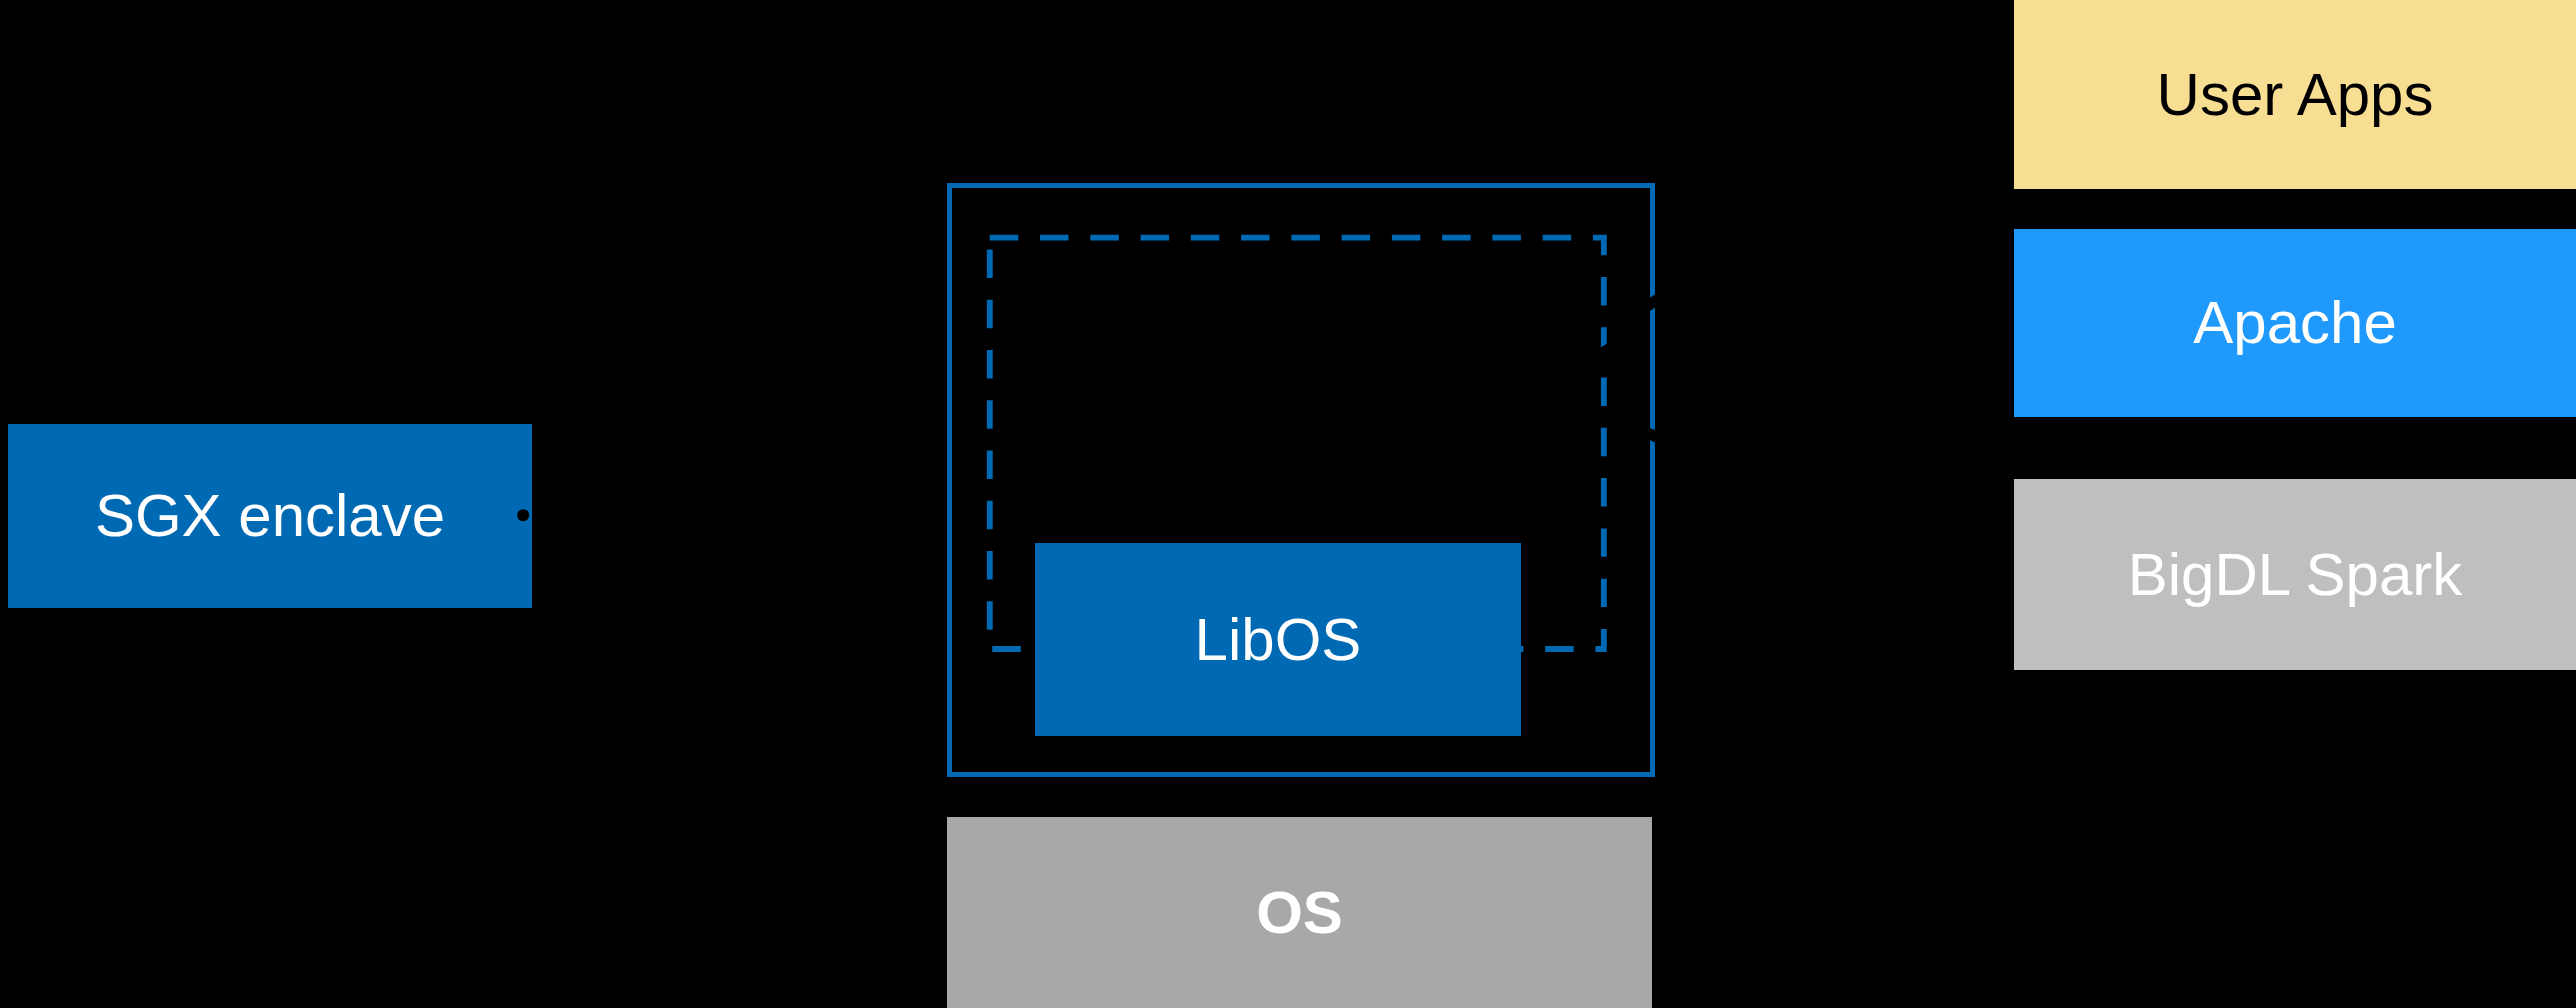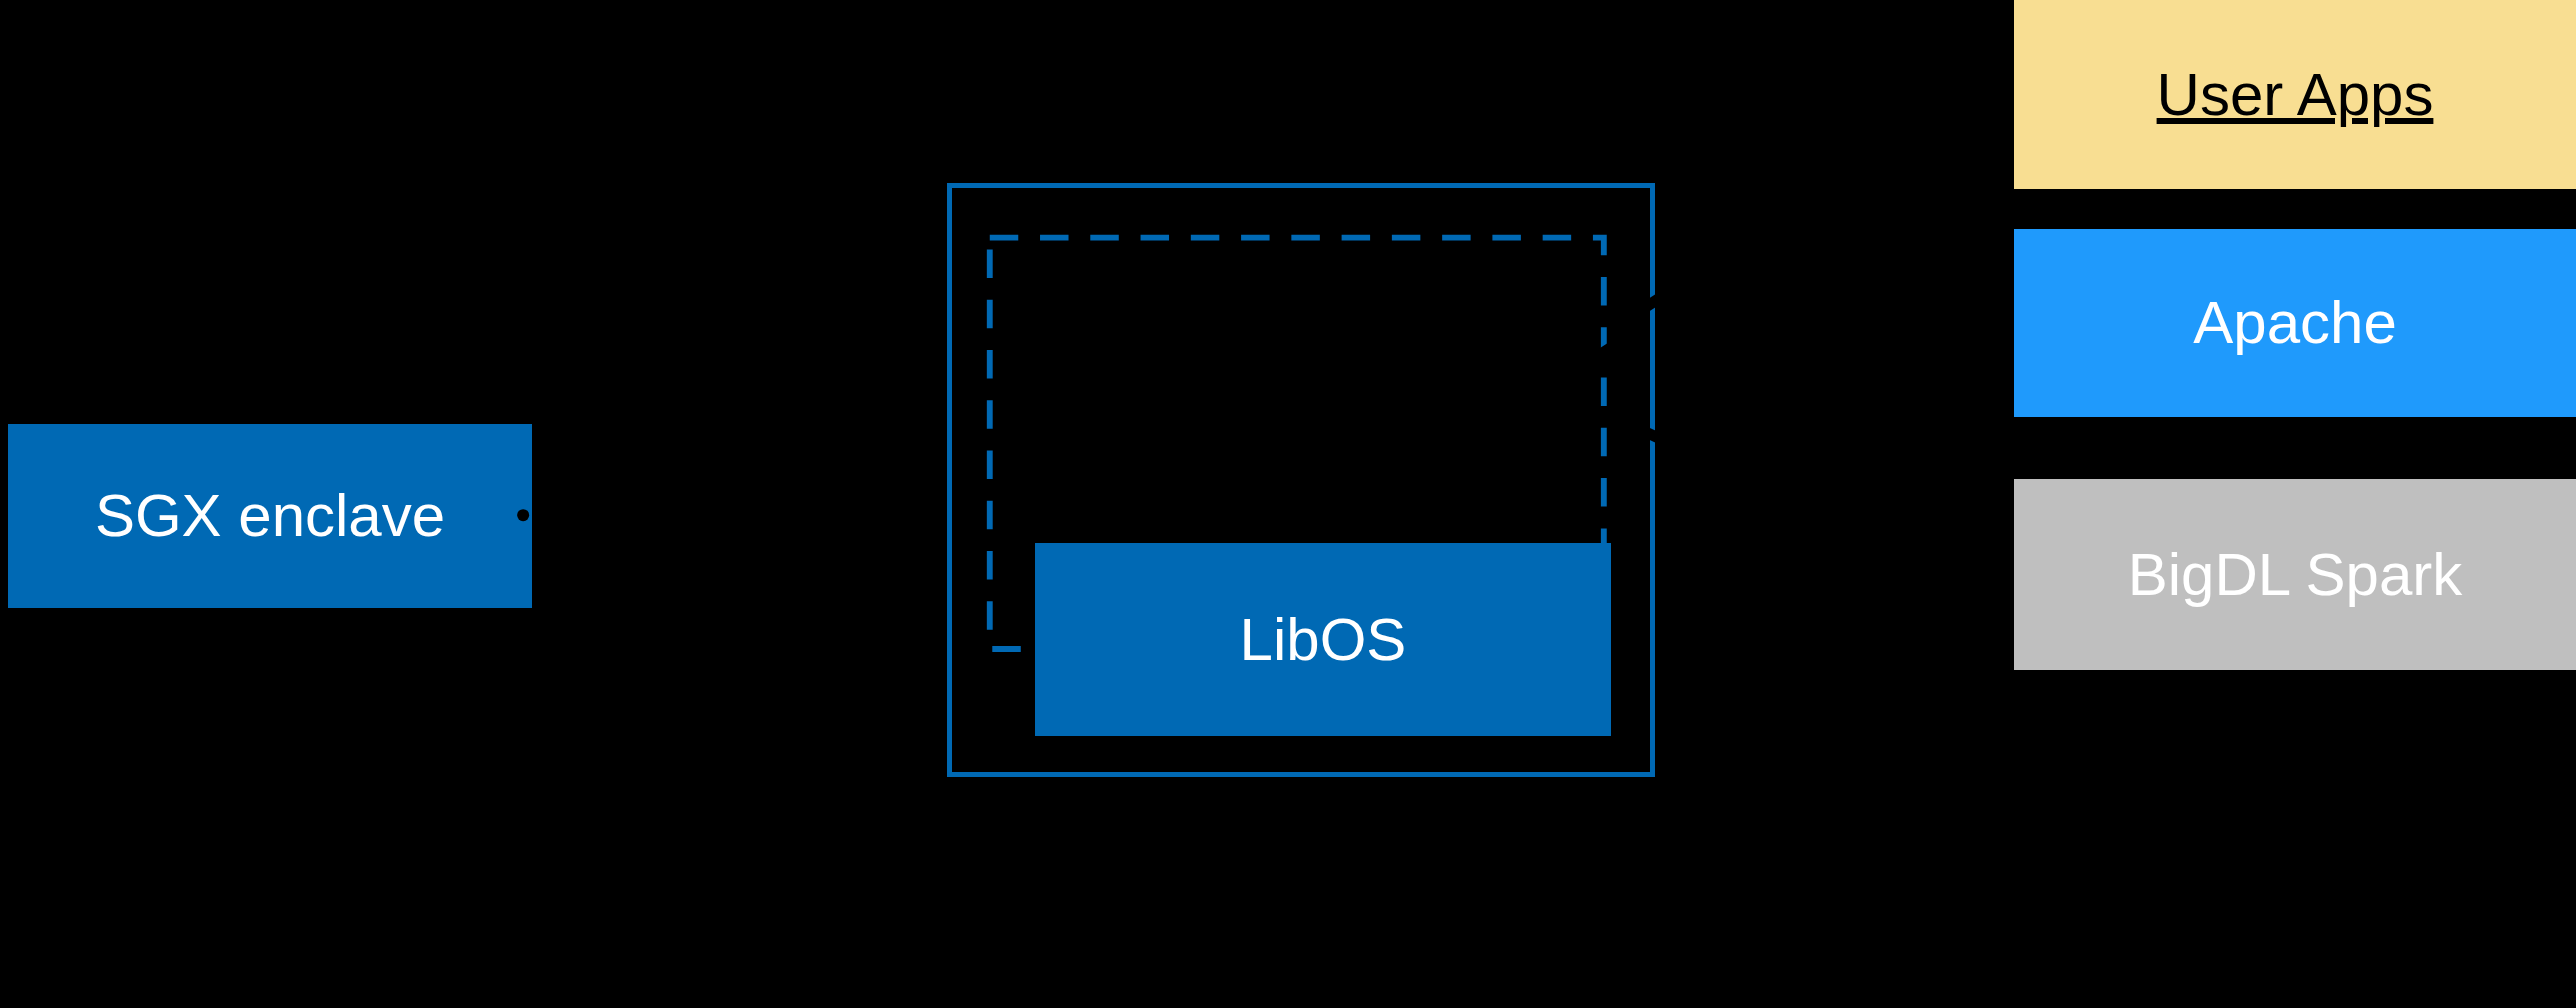--- a/index.html
+++ b/index.html
@@ -25,21 +25,21 @@
   
   .enclave-outline {
     position: absolute;
     left: 947px; top: 183px; width: 708px; height: 594px;
     border: 5.9px solid #0069B4;
     box-sizing: border-box;
     z-index: 1;
   }
   .overlay-svg { position: absolute; left: 0; top: 0; z-index: 2; }
   .app-box     { left: 1028px; top: 295px; width: 522px; height: 188px; color: #000; z-index: 3; }
-  .libos-box   { left: 1035px; top: 543px; width: 576px; height: 193px; color: #fff; z-index: 3; }
+  .libos-box   { left: 1035px; top: 543px; width: 486px; height: 193px; color: #fff; z-index: 3; }
   .os-box      { left: 947px; top: 817px; width: 705px; height: 192px; color: #fff; font-weight: bold; z-index: 3; }
   .userapps-box{ left: 2014px; top: 0;     width: 562px; height: 189px; color: #000; }
   .bigdl-box   { left: 2014px; top: 229px; width: 562px; height: 188px; color: #fff; }
   .spark-box   { left: 2014px; top: 479px; width: 562px; height: 191px; color: #fff; }
   
   .dot {
     position: absolute;
     width: 11.7px; height: 11.7px;
     border-radius: 50%;
     background: #000;
@@ -73,22 +73,25 @@
 
   <svg class="overlay-svg" width="2576" height="1009" viewBox="0 0 3075 1204">
     <rect x="1181.5" y="283.5" width="733" height="491" fill="none" stroke-width="7" stroke-dasharray="34 26" stroke="#0069B4"></rect>
   </svg>
 
 
   <div class="box libos-box" style="background: rgb(0, 105, 180);">
     <span>LibOS</span>
   </div>
 
+  <div class="box os-box" style="background: rgb(168, 168, 168);">
+    <span>OS</span>
+  </div>
 
-  <div class="box userapps-box" style="background: rgb(248, 222, 146); text-decoration: underline;">
+  <div class="box userapps-box" style="background: rgb(248, 222, 146);">
     <span>User Apps</span>
   </div>
   <div class="box bigdl-box" style="background: rgb(31, 154, 252);">
     <span>Apache</span>
   </div>
   <div class="box spark-box" style="background: rgb(191, 191, 191);">
     <span>BigDL Spark</span>
   </div>
 
   <div class="dot dot-sgx" style="background: rgb(0, 0, 0);"></div>

